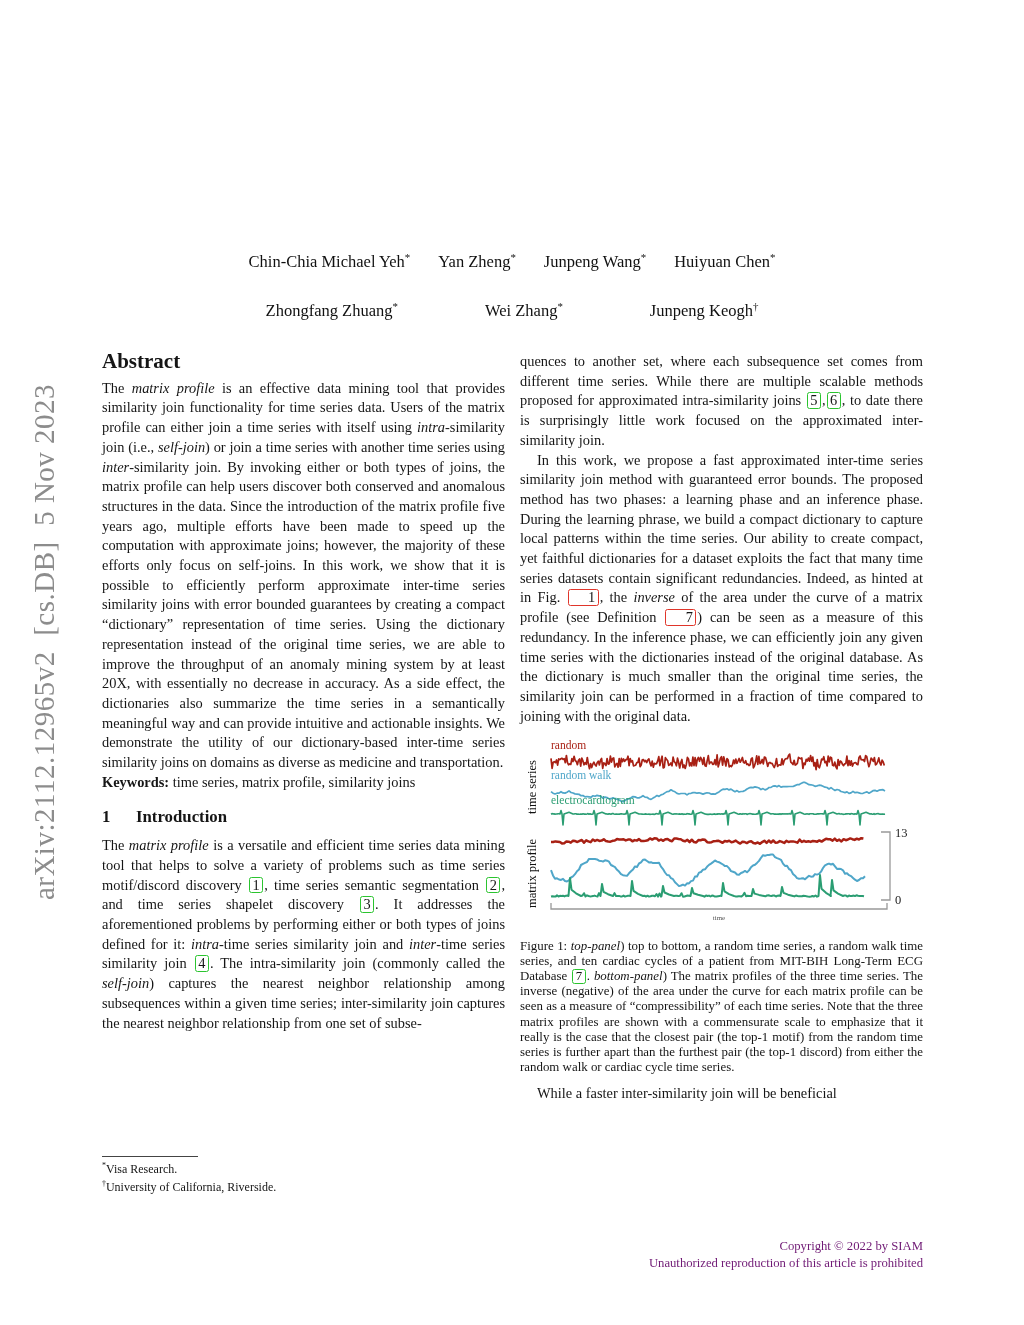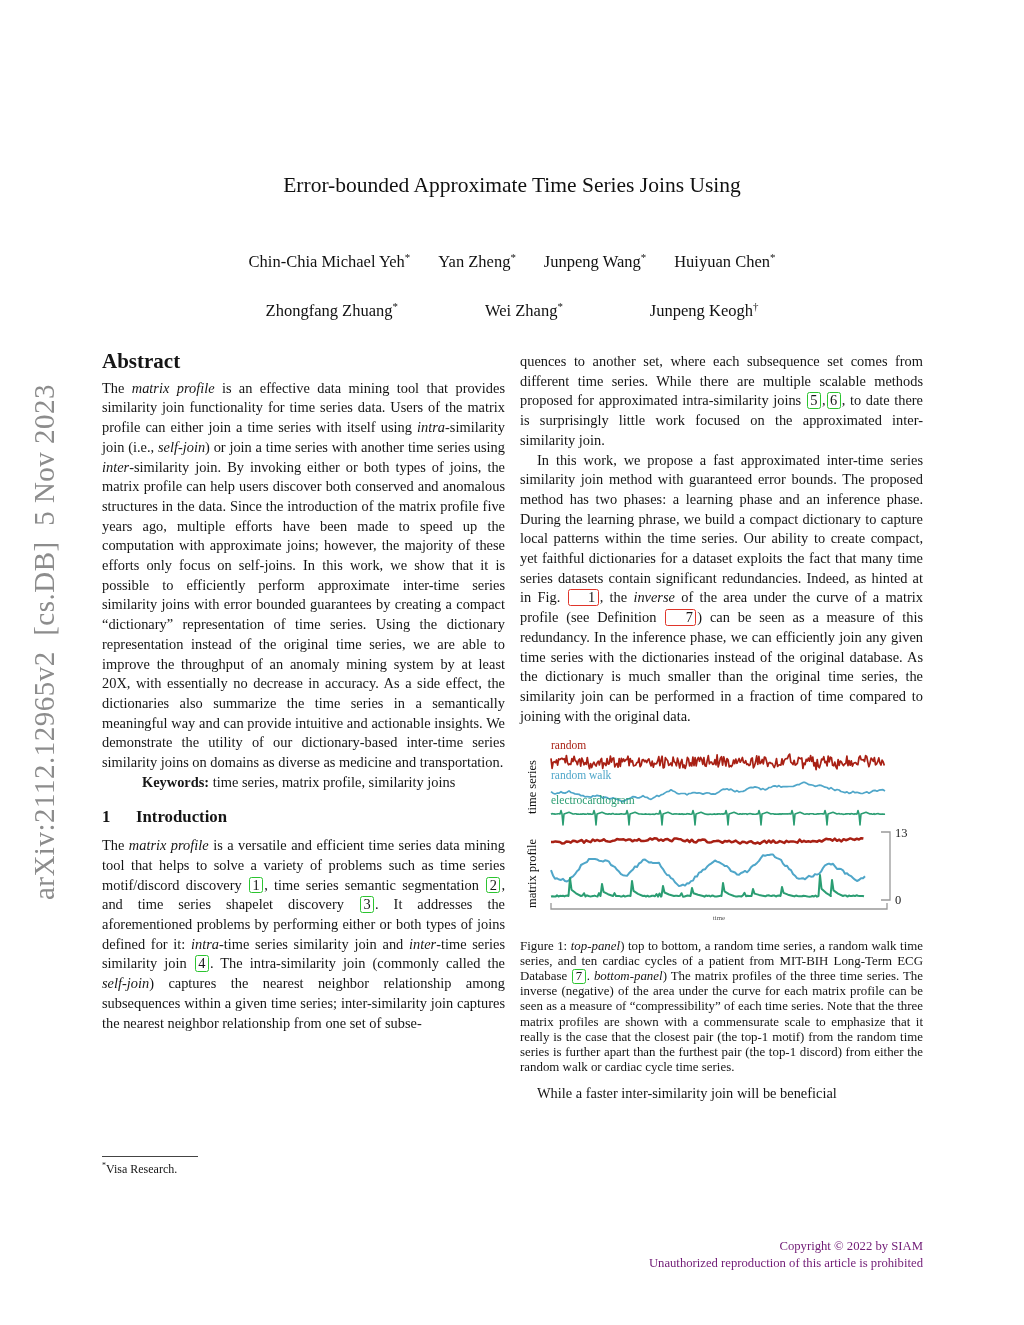--- a/index.html
+++ b/index.html
@@ -30,42 +30,41 @@
   }
   .col.left{left:102px;}
   .col.right{left:520px;}
   .abstract-heading{font-weight:bold;font-size:21px;text-align:left;margin:0 0 7px 0;}
   p{margin:0;}
   .indent{text-indent:17px;}
   .seg-i{font-style:italic;}
   .seg-g,.seg-r{border-radius:2.5px;padding:0 2.5px;margin:0 1px;line-height:1;display:inline-block;}
   .seg-g{border:1.5px solid #2bc42f;}
   .seg-r{border:1.5px solid #e0352a;}
-  .keywords-line{margin-top:0;margin-left:40px;}
+  .keywords-line{margin-top:0;}
   .keywords-line .kw-label{font-weight:bold;}
   .section-heading{font-weight:bold;font-size:16.8px;text-align:left;margin:15px 0 9px 0;}
   .section-heading .num{display:inline-block;width:34px;}
   .footnotes{position:absolute;left:102px;top:1156px;width:403px;font-size:12px;line-height:17.5px;text-align:left;}
   .footnote-rule{width:96px;border-top:1px solid #444;margin-bottom:4px;}
   .figure{margin:10px 0 5px 0;}
   .caption{font-size:12.9px;line-height:15.1px;text-align:justify;}
   .p-after-fig{margin-top:9px;}
   .copyright{
     position:absolute;left:520px;top:1238px;width:403px;text-align:right;
     font-size:12.7px;line-height:16.5px;color:#701a75;
   }
   svg text{font-family:"Liberation Serif","DejaVu Serif",serif;}
 </style>
 </head>
 <body>
 
 <div class="watermark">arXiv:2112.12965v2  [cs.DB]  5 Nov 2023</div>
 
 <div class="title">
-  <div>Error-bounded Approximate Time Series Joins Using</div>
 </div>
 
 <div class="authors-row r1">
   <span><span>Chin-Chia Michael Yeh</span><sup>*</sup></span>
   <span><span>Yan Zheng</span><sup>*</sup></span>
   <span><span>Junpeng Wang</span><sup>*</sup></span>
   <span><span>Huiyuan Chen</span><sup>*</sup></span>
 </div>
 <div class="authors-row r2">
   <span><span>Zhongfang Zhuang</span><sup>*</sup></span>
@@ -77,20 +76,21 @@
   <div class="abstract-heading">Abstract</div>
   <p>The <span class="seg-i">matrix profile</span> is an effective data mining tool that provides similarity join functionality for time series data. Users of the matrix profile can either join a time series with itself using <span class="seg-i">intra</span>-similarity join (i.e., <span class="seg-i">self-join</span>) or join a time series with another time series using <span class="seg-i">inter</span>-similarity join. By invoking either or both types of joins, the matrix profile can help users discover both conserved and anomalous structures in the data. Since the introduction of the matrix profile five years ago, multiple efforts have been made to speed up the computation with approximate joins; however, the majority of these efforts only focus on self-joins. In this work, we show that it is possible to efficiently perform approximate inter-time series similarity joins with error bounded guarantees by creating a compact “dictionary” representation of time series. Using the dictionary representation instead of the original time series, we are able to improve the throughput of an anomaly mining system by at least 20X, with essentially no decrease in accuracy. As a side effect, the dictionaries also summarize the time series in a semantically meaningful way and can provide intuitive and actionable insights. We demonstrate the utility of our dictionary-based inter-time series similarity joins on domains as diverse as medicine and transportation.</p>
   <p class="keywords-line"><span class="kw-label">Keywords:</span><span> time series, matrix profile, similarity joins</span></p>
   <div class="section-heading"><span class="num">1</span><span>Introduction</span></div>
   <p>The <span class="seg-i">matrix profile</span> is a versatile and efficient time series data mining tool that helps to solve a variety of problems such as time series motif/discord discovery <span class="seg-g">1</span>, time series semantic segmentation <span class="seg-g">2</span>, and time series shapelet discovery <span class="seg-g">3</span>. It addresses the aforementioned problems by performing either or both types of joins defined for it: <span class="seg-i">intra</span>-time series similarity join and <span class="seg-i">inter</span>-time series similarity join <span class="seg-g">4</span>. The intra-similarity join (commonly called the <span class="seg-i">self-join</span>) captures the nearest neighbor relationship among subsequences within a given time series; inter-similarity join captures the nearest neighbor relationship from one set of subse-</p>
 </div>
 
 <div class="footnotes">
   <div class="footnote-rule"></div>
   <div class="footnote"><sup>*</sup><span>Visa Research.</span></div>
+  <div class="footnote"><sup>†</sup><span>University of California, Riverside.</span></div>
 </div>
 
 <div class="col right">
   <p>quences to another set, where each subsequence set comes from different time series. While there are multiple scalable methods proposed for approximated intra-similarity joins <span class="seg-g">5</span>,<span class="seg-g">6</span>, to date there is surprisingly little work focused on the approximated inter-similarity join.</p>
   <p class="indent">In this work, we propose a fast approximated inter-time series similarity join method with guaranteed error bounds. The proposed method has two phases: a learning phase and an inference phase. During the learning phrase, we build a compact dictionary to capture local patterns within the time series. Our ability to create compact, yet faithful dictionaries for a dataset exploits the fact that many time series datasets contain significant redundancies. Indeed, as hinted at in Fig. <span class="seg-r">1</span>, the <span class="seg-i">inverse</span> of the area under the curve of a matrix profile (see Definition <span class="seg-r">7</span>) can be seen as a measure of this redundancy. In the inference phase, we can efficiently join any given time series with the dictionaries instead of the original database. As the dictionary is much smaller than the original time series, the similarity join can be performed in a fraction of time compared to joining with the original data.</p>
 
   <div class="figure">
     <svg id="figsvg" width="402" height="192" viewBox="0 0 402 192">
         <text x="16" y="78" font-size="12.5" fill="#111" transform="rotate(-90 16 78)" text-anchor="start">time series</text>
         <text x="16" y="172" font-size="12.5" fill="#111" transform="rotate(-90 16 172)" text-anchor="start">matrix profile</text>

